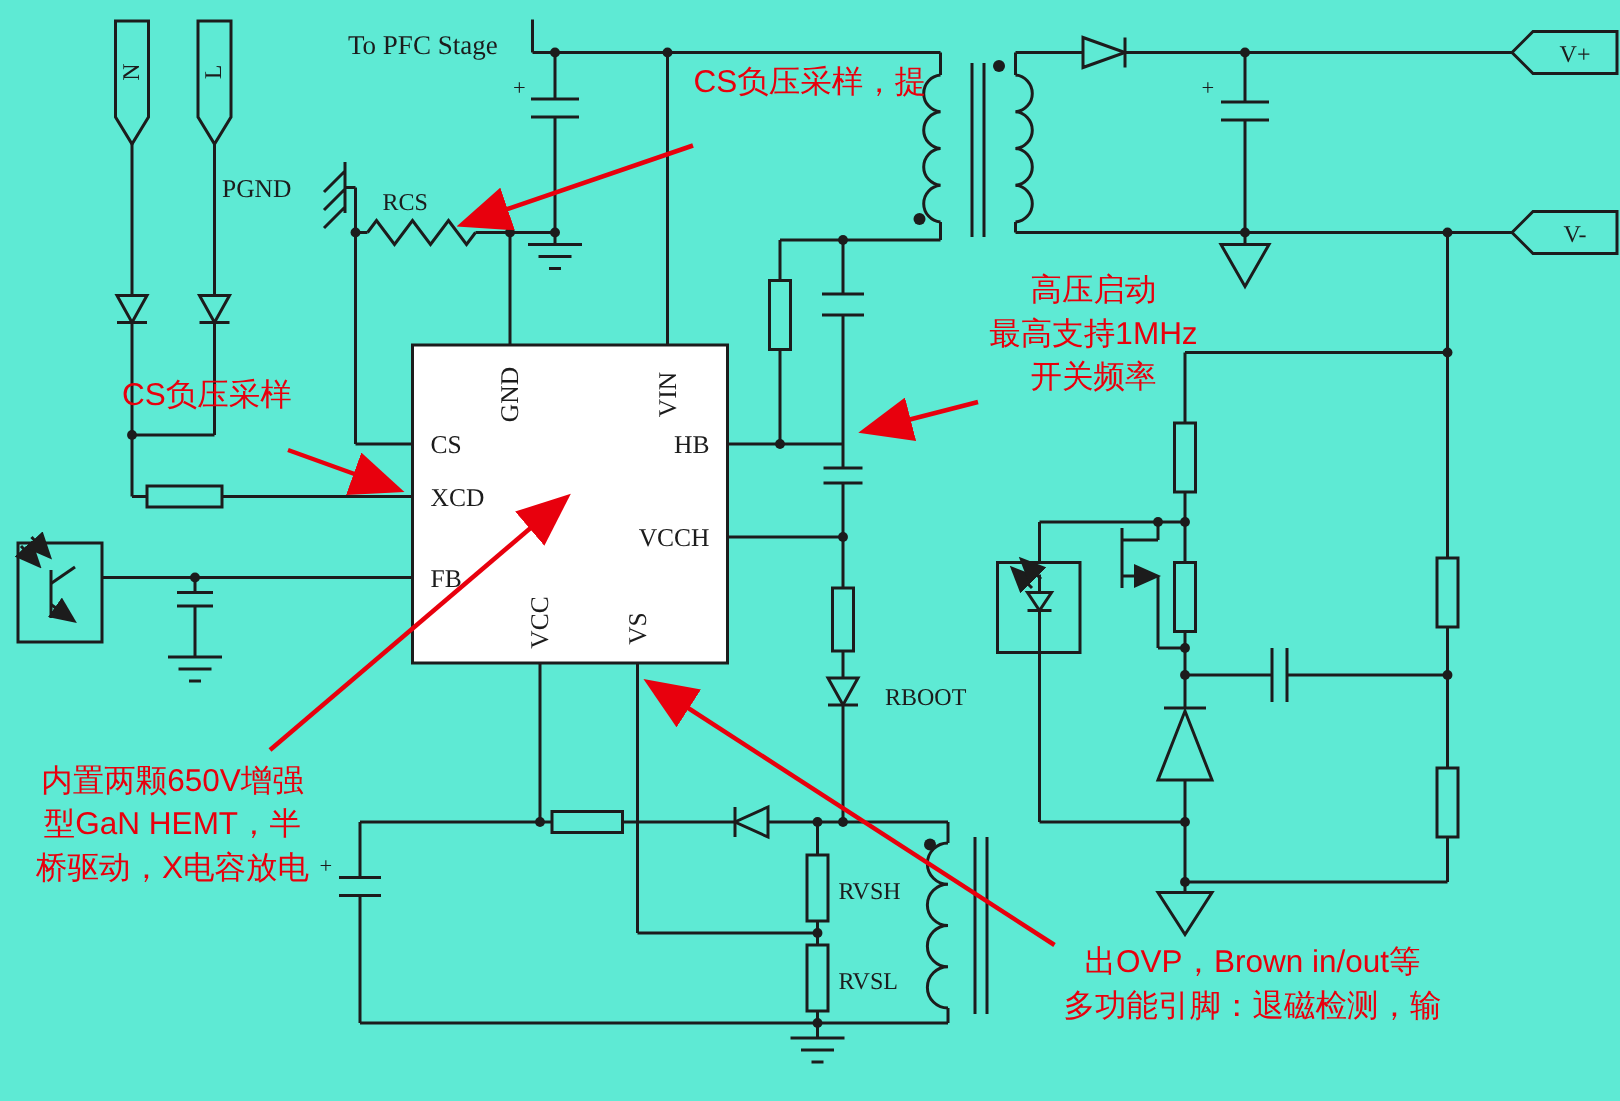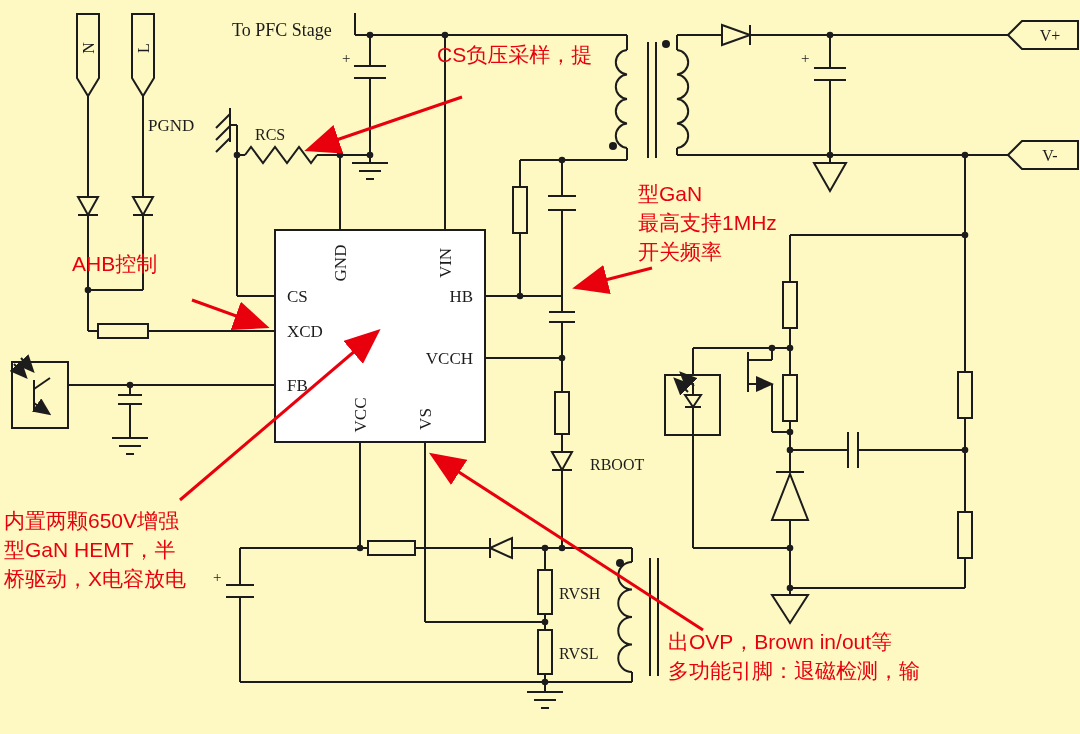--- a/index.html
+++ b/index.html
@@ -1,18 +1,18 @@
 <!DOCTYPE html>
 <html><head>
 <meta charset="utf-8">
 <style>
   html,body{margin:0;padding:0;background:#ffffff;}
-  .canvas{position:relative;width:1080px;height:734px;background:#fef9c3;overflow:hidden;font-family:"Liberation Sans",sans-serif;}
+  .canvas{position:relative;width:1080px;height:734px;background:#5eead4;overflow:hidden;font-family:"Liberation Sans",sans-serif;}
   .canvas svg{position:absolute;left:0;top:0;}
-  .ann{position:absolute;color:#e8000d;font-size:21px;line-height:29px;font-weight:500;}
+  .ann{position:absolute;color:#e8000d;font-size:21px;line-height:29px;text-align:center;font-weight:500;}
   .ann-line{white-space:nowrap;}
   .slabel{font-family:"Liberation Serif",serif;fill:#1c1c1c;}
 </style>
 </head>
 <body>
 
 <div class="canvas">
 
 <svg viewBox="0 0 1080 734" width="1080" height="734" xmlns="http://www.w3.org/2000/svg">
   <defs>
@@ -230,27 +230,27 @@
     <line x1="180" y1="500" x2="376" y2="333" marker-end="url(#arrRed)"></line>
     <line x1="703" y1="630" x2="434" y2="456" marker-end="url(#arrRed)"></line>
   </g>
 </svg>
 
 <div class="ann" style="left:437px;top:40px;width:206px;">
   <div class="ann-line">CS负压采样，提</div>
 </div>
 
 <div class="ann" style="left:638px;top:179px;width:182px;">
-  <div class="ann-line">型GaN</div>
+  <div class="ann-line">高压启动</div>
   <div class="ann-line">最高支持1MHz</div>
   <div class="ann-line">开关频率</div>
 </div>
 
 <div class="ann" style="left:72px;top:249px;width:132px;">
-  <div class="ann-line">AHB控制</div>
+  <div class="ann-line">CS负压采样</div>
 </div>
 
 <div class="ann" style="left:4px;top:506px;width:222px;">
   <div class="ann-line">内置两颗650V增强</div>
   <div class="ann-line">型GaN HEMT，半</div>
   <div class="ann-line">桥驱动，X电容放电</div>
 </div>
 
 <div class="ann" style="left:668px;top:627px;width:334px;">
   <div class="ann-line">出OVP，Brown in/out等</div>

